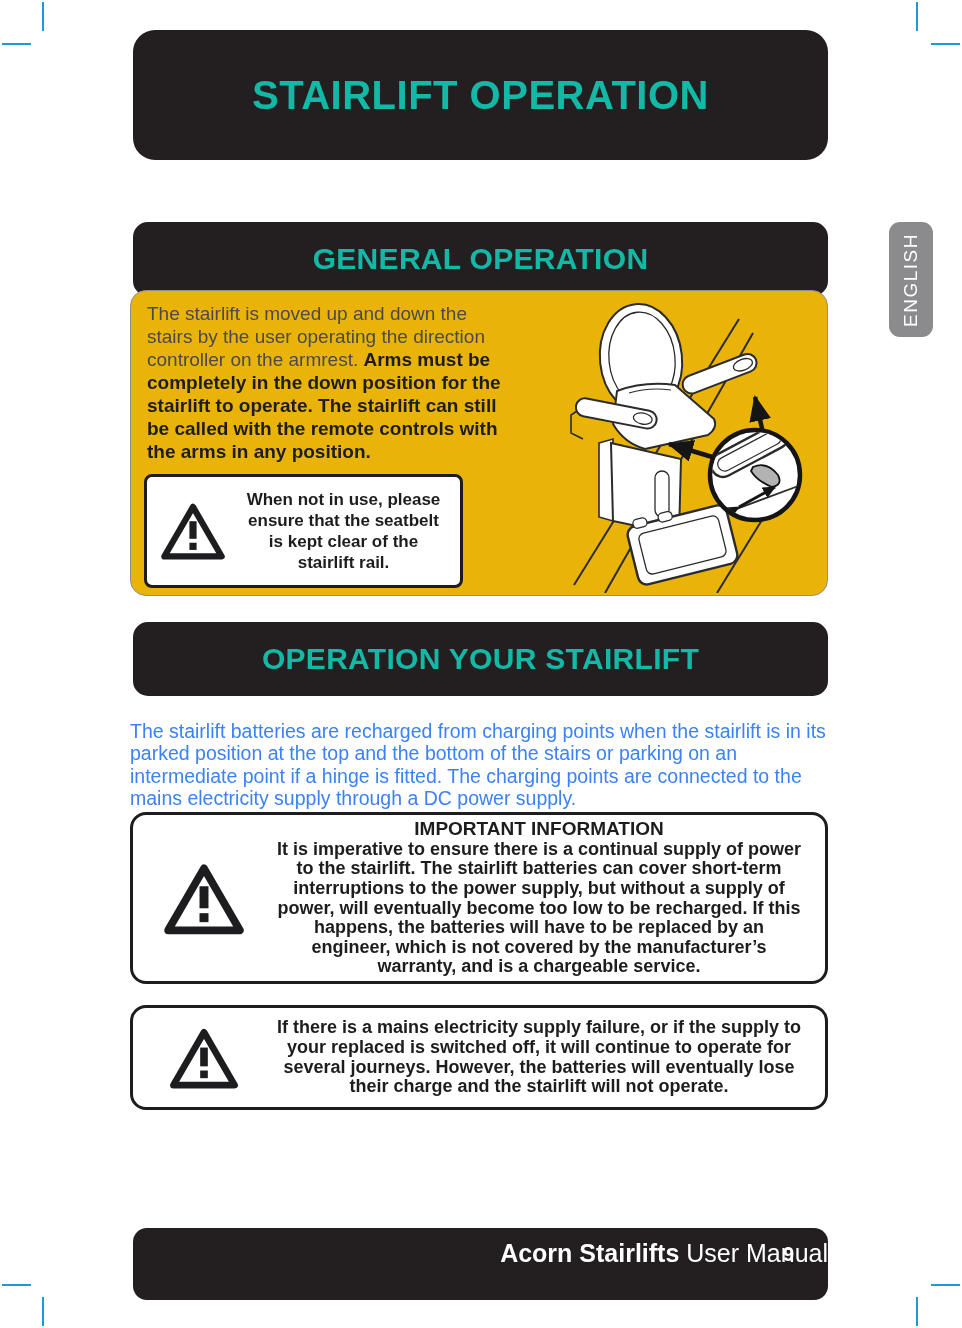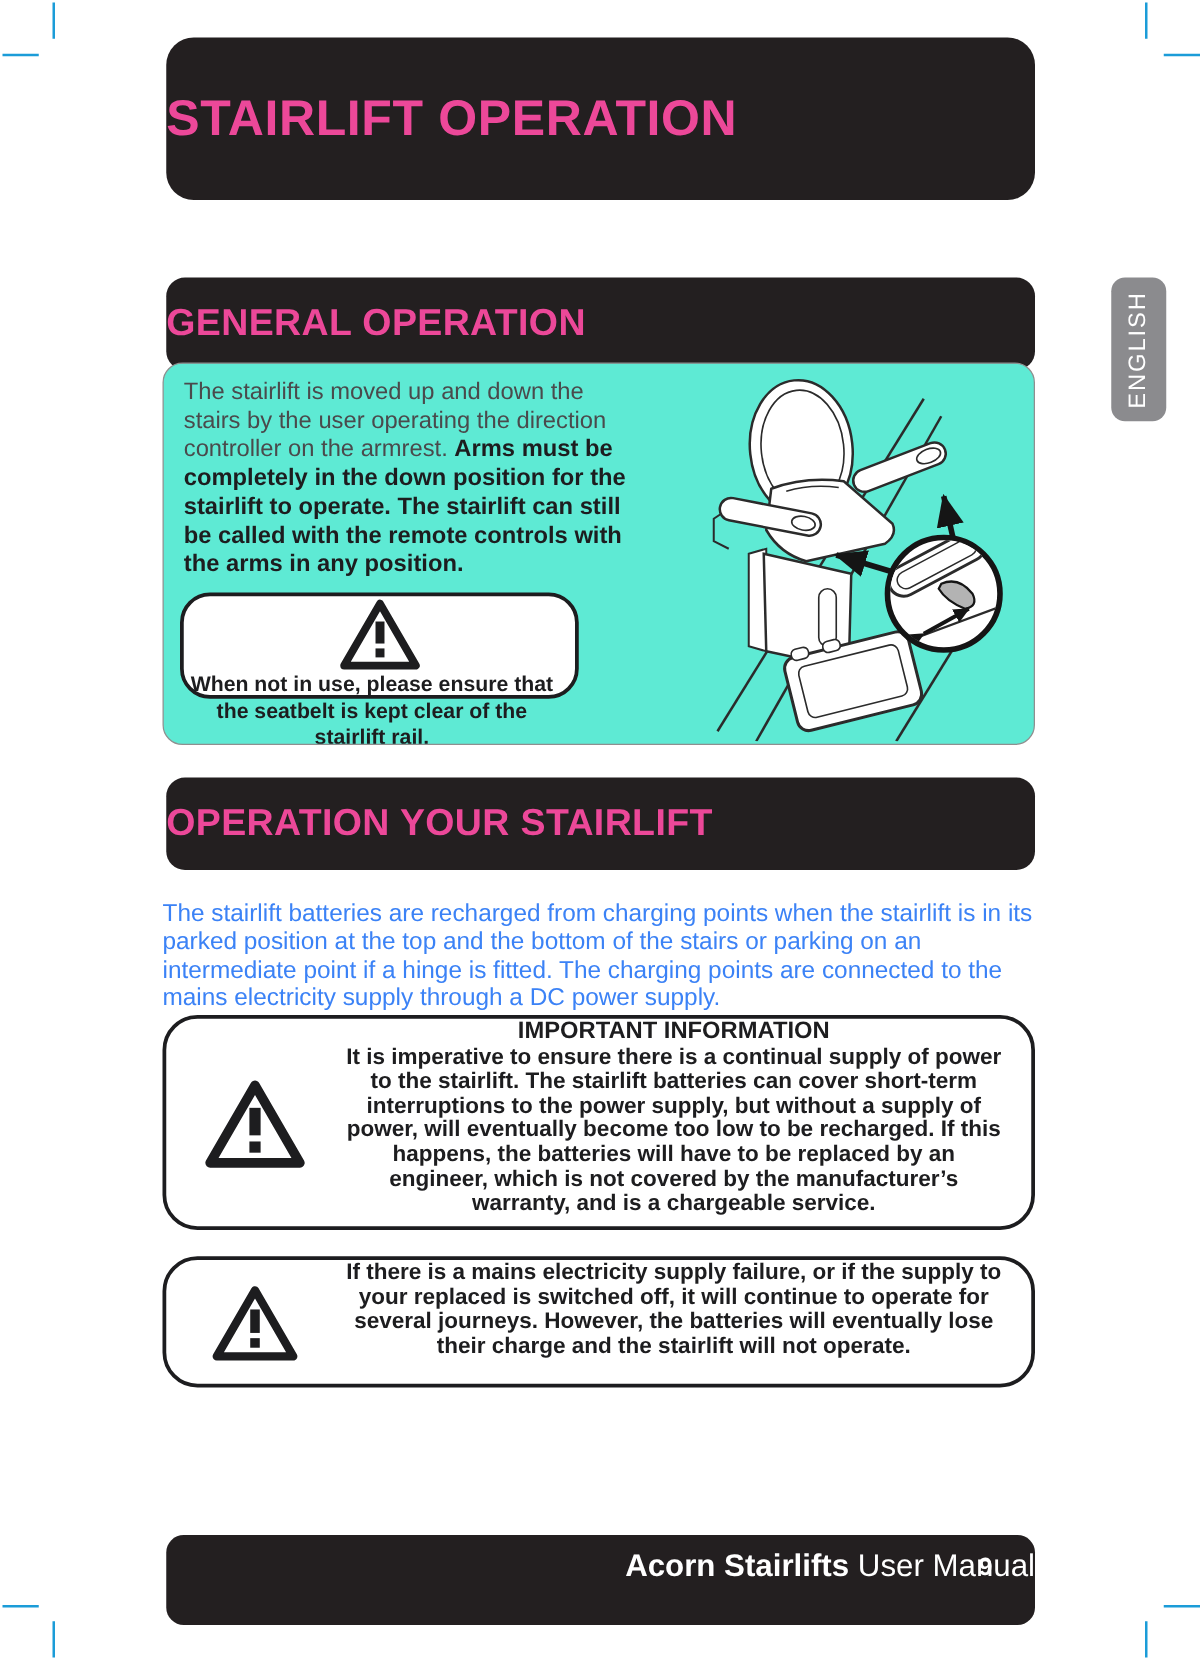--- a/index.html
+++ b/index.html
@@ -9,66 +9,66 @@
     position:relative; width:962px; height:1328px;
     background:#ffffff; overflow:hidden;
   }
 
   
   .crop { position:absolute; background:#1b9cd8; }
 
   
   .bar-dark {
     position:absolute; left:133px; width:695px;
-    background:#231f20; color:#ec4899;
-    display:flex; align-items:center; justify-content:flex-start;
+    background:#231f20; color:#14b8a6;
+    display:flex; align-items:center; justify-content:center;
   }
   .page-title-bar { top:30px; height:130px; border-radius:22px; }
   .page-title-bar span { font-size:40px; font-weight:bold; letter-spacing:0.5px; }
   .section-bar { height:74px; border-radius:15px; }
   .section-bar span { font-size:30px; font-weight:bold; letter-spacing:0.3px; }
   #general-bar { top:222px; }
   #charging-bar { top:622px; }
 
   
   .content-box {
     position:absolute; left:130px; top:290px; width:698px; height:306px;
-    border:1.5px solid #8f8f8f; border-radius:16px; background:#5eead4;
+    border:1.5px solid #8f8f8f; border-radius:16px; background:#eab308;
     overflow:hidden;
   }
   .intro-text {
     position:absolute; left:16px; top:11px; width:362px;
     font-size:19px; line-height:23px; color:#4a4a4c;
   }
   .intro-text b { color:#1d1d1f; }
 
   .seatbelt-box {
-    position:absolute; left:13px; top:183px; width:319px; height:85px;
-    border:3.5px solid #1d1d1f; border-radius:24px; background:#fff;
-    display:flex; align-items:center;flex-direction:column;
+    position:absolute; left:13px; top:183px; width:319px; height:114px;
+    border:3.5px solid #1d1d1f; border-radius:8px; background:#fff;
+    display:flex; align-items:center;
   }
   .seatbelt-box .icon-wrap { width:92px; display:flex; justify-content:center; align-items:center; }
   .seatbelt-box .warn-text {
     flex:1; padding-right:12px; text-align:center;
     font-size:17px; font-weight:bold; line-height:21px; color:#1d1d1f;
   }
 
   .illustration { position:absolute; left:438px; top:2px; }
 
   
   .charging-para {
     position:absolute; left:130px; top:720px; width:702px;
     font-size:19.5px; line-height:22.3px; color:#3b82f6;
   }
 
   
   .big-box {
     position:absolute; left:130px; width:698px;
-    border:3px solid #1d1d1f; border-radius:28px; background:#fff;
-    display:flex; 
+    border:3px solid #1d1d1f; border-radius:16px; background:#fff;
+    display:flex; align-items:center;
   }
   #important-box { top:812px; height:172px; }
   #failure-box  { top:1005px; height:105px; }
   .big-box .icon-wrap { width:142px; display:flex; justify-content:center; align-items:center; }
   .big-box .box-text {
     flex:1; padding-right:22px; text-align:center;
     font-size:18px; font-weight:bold; line-height:19.6px; color:#1d1d1f;
   }
   .box-title { font-size:19px; font-weight:bold; margin-bottom:1px; }
 

